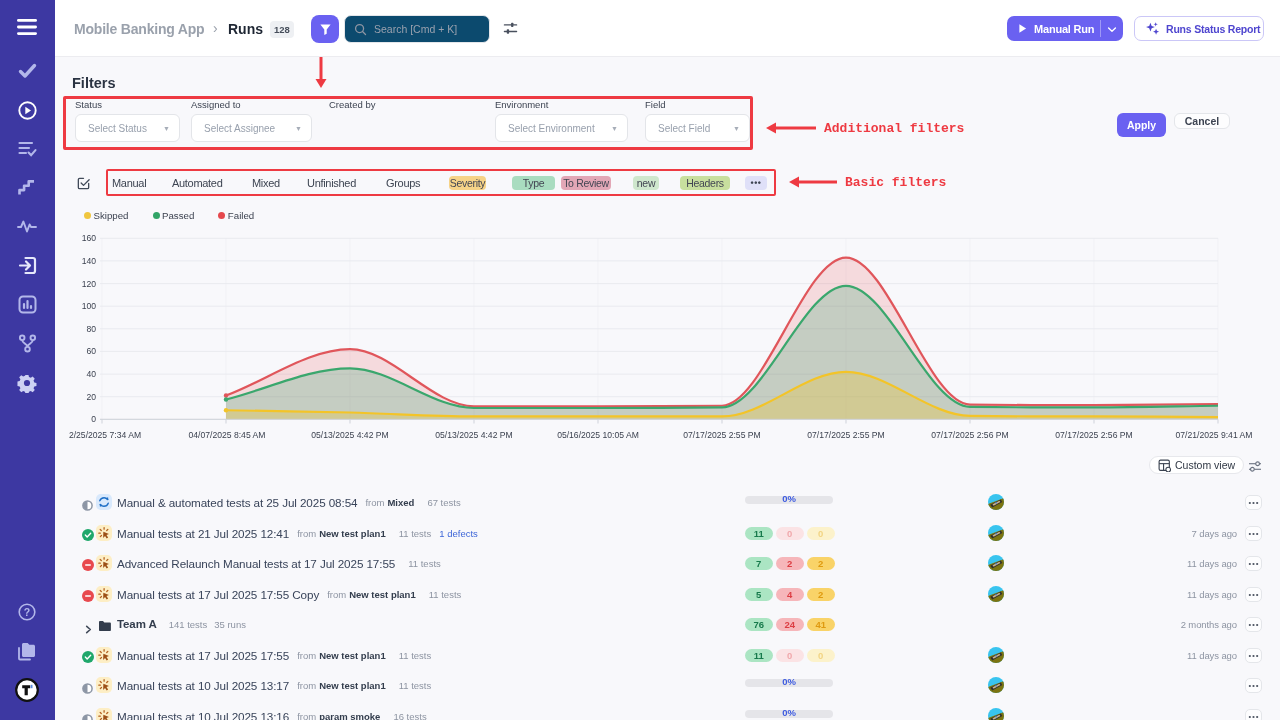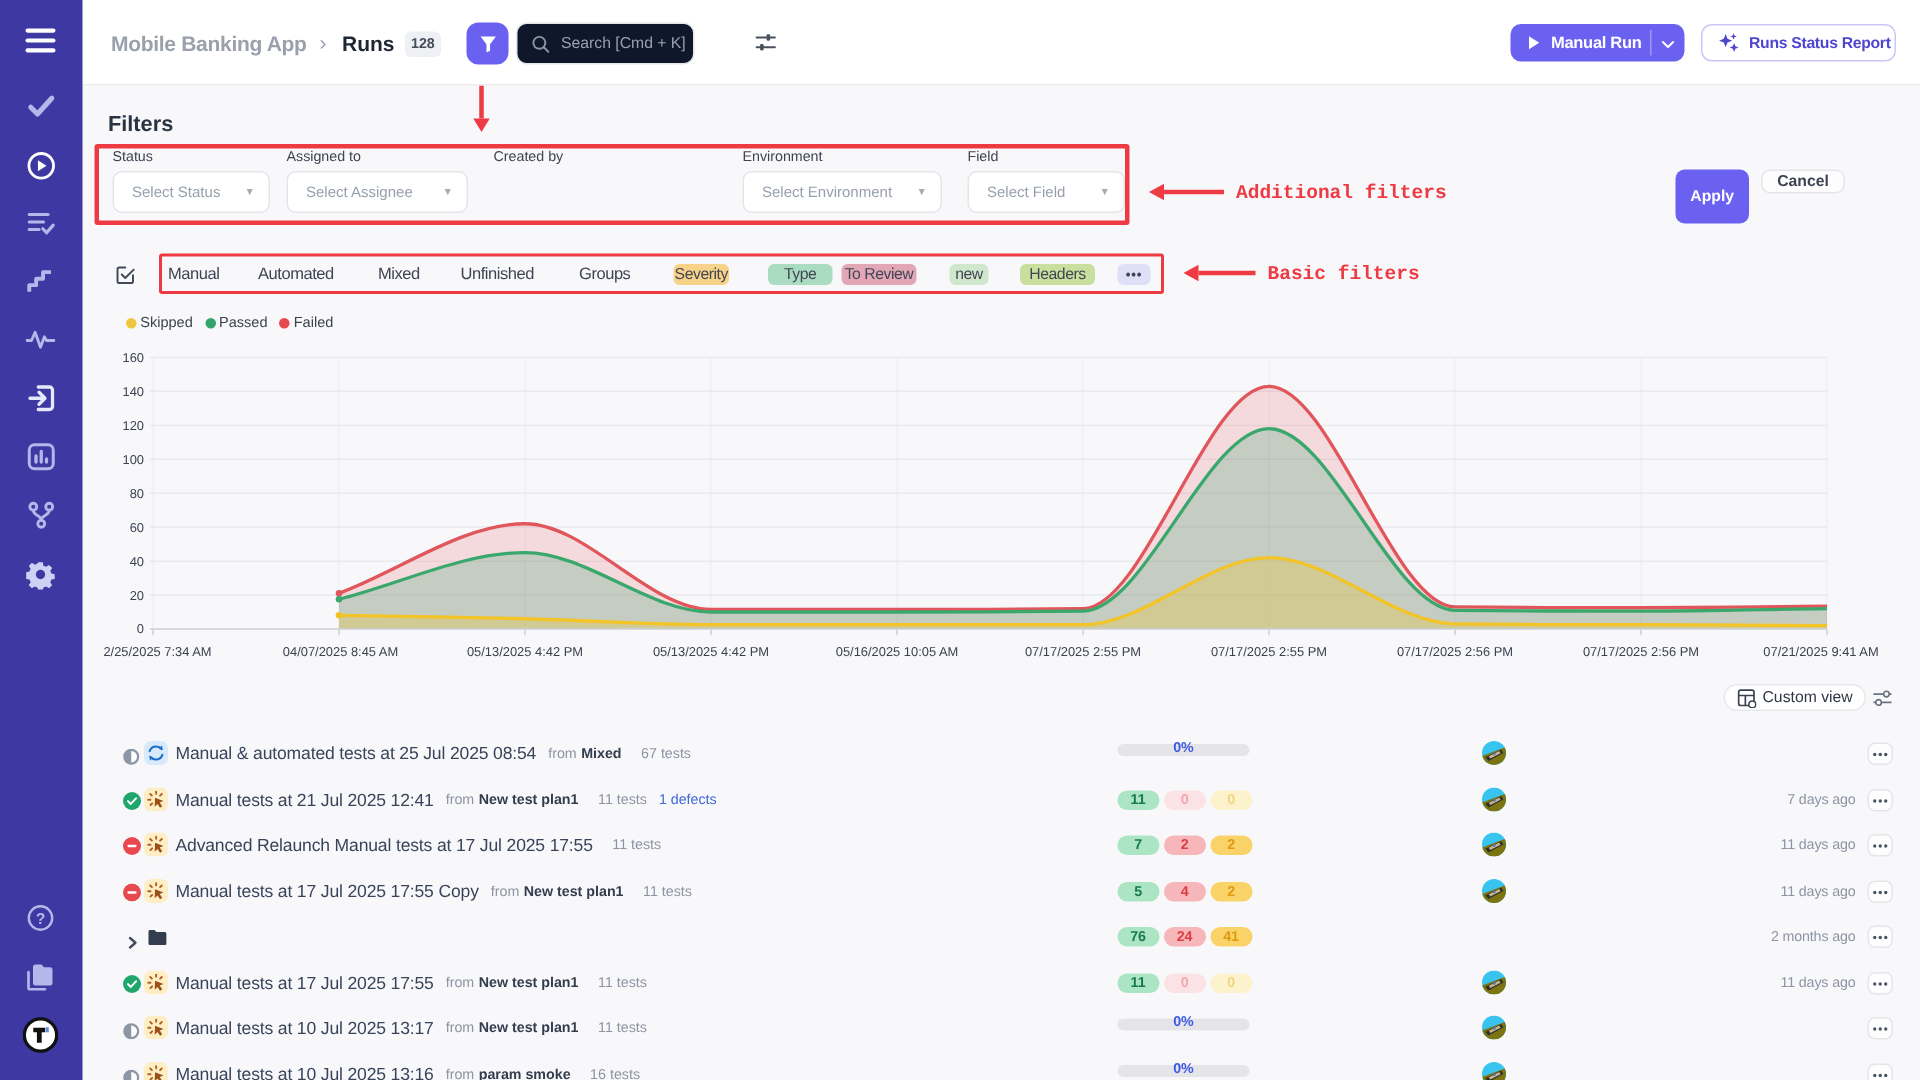--- a/index.html
+++ b/index.html
@@ -6,42 +6,42 @@
 .abs { position:absolute; }
 .sidebar { position:absolute; left:0; top:0; width:54.5px; height:720px; background:#3d38a2; z-index:30; }
 .sbi { position:absolute; left:0; width:54px; display:flex; justify-content:center; }
 .topbar { position:absolute; left:54px; top:0; width:1226px; height:57px; background:#fff; border-bottom:1px solid #ececf0; z-index:20; }
 .topbar * { white-space:nowrap; }
 .crumb1 { position:absolute; left:20px; top:21px; font-size:14px; font-weight:bold; color:#9aa1ac; letter-spacing:-0.2px; }
 .crumbsep { position:absolute; left:159px; top:20px; font-size:14px; color:#9aa1ac; }
 .crumb2 { position:absolute; left:174px; top:21px; font-size:14px; font-weight:bold; color:#1e2633; }
 .countbdg { position:absolute; left:216px; top:21px; background:#eef0f3; color:#464e5b; font-size:9.5px; font-weight:bold; border-radius:4px; padding:3px 4px; }
 .filterbtn { position:absolute; left:257px; top:15px; width:28px; height:28px; background:#6a61f1; border-radius:8px; display:flex; align-items:center; justify-content:center; }
-.searchbox { position:absolute; left:290px; top:15px; width:119px; height:28px; background:#0f172a; border:1px solid #e4e6ea; border-radius:7px; display:flex; align-items:center; padding-left:9px; gap:7px; }
+.searchbox { position:absolute; left:290px; top:15px; width:146px; height:28px; background:#0c4a6e; border:1px solid #e4e6ea; border-radius:7px; display:flex; align-items:center; padding-left:9px; gap:7px; }
 .searchbox span { color:#9aa1ae; font-size:10.5px; }
 .tuneic { position:absolute; left:449px; top:21px; }
 .runbtn { position:absolute; left:953px; top:16px; height:25px; background:#6a61f1; border-radius:7px; display:flex; align-items:center; color:#fff; font-size:11px; font-weight:bold; letter-spacing:-0.2px; }
 .runbtn .main { display:flex; align-items:center; gap:7px; padding:0 6px 0 11px; }
 .runbtn .car { border-left:1px solid rgba(255,255,255,0.35); padding:2px 6px 0 6px; height:17px; display:flex; align-items:center; }
 .repbtn svg, .runbtn svg, .searchbox svg { flex:none; }
 .repbtn { position:absolute; left:1080px; top:16px; width:130px; height:25px; background:#fff; border:1px solid #cbc7f7; border-radius:7px; display:flex; align-items:center; gap:6px; padding:0 10px; color:#4f46cf; font-size:10.5px; font-weight:bold; letter-spacing:-0.2px; }
 .h-filters { position:absolute; left:72px; top:75px; font-size:14.5px; font-weight:bold; color:#2a3342; z-index:5; }
 .advbox { position:absolute; left:63px; top:96px; width:690px; height:54px; border:3px solid #ee3a42; border-radius:2px; z-index:5; }
 .fgroup { position:absolute; top:99px; z-index:6; }
 .fgroup .lab { font-size:9.5px; color:#3d4452; margin-bottom:4px; }
 .fselect { background:#fff; border:1px solid #e3e5e9; border-radius:6px; height:28px; display:flex; align-items:center; justify-content:space-between; padding:0 9px 0 12px; color:#98a0ad; font-size:10px; white-space:nowrap; }
 .fselect .car { color:#a6adb8; font-size:7px; margin-left:6px; }
-.applybtn { position:absolute; left:1117px; top:113px; width:49px; height:36px; background:#6a61f1; color:#fff; border-radius:6px; font-size:10.5px; font-weight:bold; display:flex; align-items:center; justify-content:center; z-index:6; }
+.applybtn { position:absolute; left:1117px; top:113px; width:49px; height:24px; background:#6a61f1; color:#fff; border-radius:6px; font-size:10.5px; font-weight:bold; display:flex; align-items:center; justify-content:center; z-index:6; }
 .cancelbtn { position:absolute; left:1174px; top:113px; width:56px; height:16px; background:#fdfdfe; border:1px solid #e4e6ea; color:#3d4452; border-radius:6px; font-size:10.5px; font-weight:bold; display:flex; align-items:center; justify-content:center; z-index:6; }
 .basicbox { position:absolute; left:106px; top:169px; width:670px; height:26.5px; border:2.5px solid #ee3a42; border-radius:2px; z-index:5; }
 .composeic { position:absolute; left:76px; top:176px; }
 .tab { position:absolute; top:177px; font-size:11px; letter-spacing:-0.3px; color:#3d4452; font-weight:500; z-index:6; white-space:nowrap; }
 .chip { position:absolute; top:176px; height:14px; border-radius:4px; font-size:10.5px; letter-spacing:-0.3px; font-weight:500; display:flex; align-items:center; justify-content:center; z-index:6; white-space:nowrap; }
 .annot { position:absolute; color:#ee3a42; font-family:"Liberation Mono",monospace; font-weight:bold; font-size:13px; z-index:6; white-space:nowrap; }
-.legend { position:absolute; left:84px; top:210px; display:flex; align-items:flex-start; gap:8px; font-size:9.7px; color:#3c4250; }
+.legend { position:absolute; left:84px; top:210px; display:flex; align-items:flex-start; gap:24px; font-size:9.7px; color:#3c4250; }
 .legend .it { display:flex; align-items:center; gap:2.5px; }
 .ldot { width:7px; height:7px; border-radius:50%; display:inline-block; }
 .chart { position:absolute; left:0; top:0; }
 .cvbtn { position:absolute; left:1149px; top:456px; height:18px; background:#fff; border:1px solid #e7e8ec; border-radius:10px; display:flex; align-items:center; gap:4px; padding:0 8px; font-size:10.5px; color:#2f3744; font-weight:500; white-space:nowrap; }
 .cvslider { position:absolute; left:1248px; top:459px; }
 .row { position:absolute; left:0; width:1280px; height:30px; }
 .ric { position:absolute; }
 .tline { position:absolute; top:0; height:30px; display:flex; align-items:center; white-space:nowrap; }
 .rtitle { font-size:11.7px; color:#39445a; letter-spacing:-0.1px; }
 .fromtx { color:#8d94a2; font-size:9.5px; margin-left:8px; }
@@ -517,20 +517,25 @@
       </svg>
     </span>
   </div>
 <div class="row" style="top:609px">
     <span class="ric" style="left:84px;top:11px"><svg width="9" height="9" viewBox="0 0 10 10">
         <path d="M3 1.5L7 5 3 8.5" stroke="#434c5b" stroke-width="1.8" fill="none" stroke-linecap="round" stroke-linejoin="round"></path>
       </svg></span>
     <span class="ric" style="left:98px;top:9px"><svg width="14" height="12" viewBox="0 0 15 13">
         <path d="M1 2.2C1 1.5 1.5 1 2.2 1h3.1l1.5 1.6h5.9c0.7 0 1.2 0.5 1.2 1.2v7C13.9 11.5 13.4 12 12.7 12H2.2C1.5 12 1 11.5 1 10.8z" fill="#333d4d"></path>
       </svg></span>
+    <div class="tline" style="left:117px">
+      <span class="rtitle" style="font-weight:bold;font-size:11.5px;color:#333d4d">Team A</span>
+      <span class="gtx" style="margin-left:12px">141 tests</span>
+      <span class="gtx" style="margin-left:7px">35 runs</span>
+    </div>
     <span class="rmid">
       <span class="bdg bg">76</span>
       <span class="bdg bp">24</span>
       <span class="bdg by">41</span>
     </span>
     <span class="when">2 months ago</span>
     <span class="dotsbtn">
       <svg width="11" height="4" viewBox="0 0 12 4">
         <circle cx="2" cy="2" r="1.2" fill="#4a5260"></circle>
         <circle cx="6" cy="2" r="1.2" fill="#4a5260"></circle>

